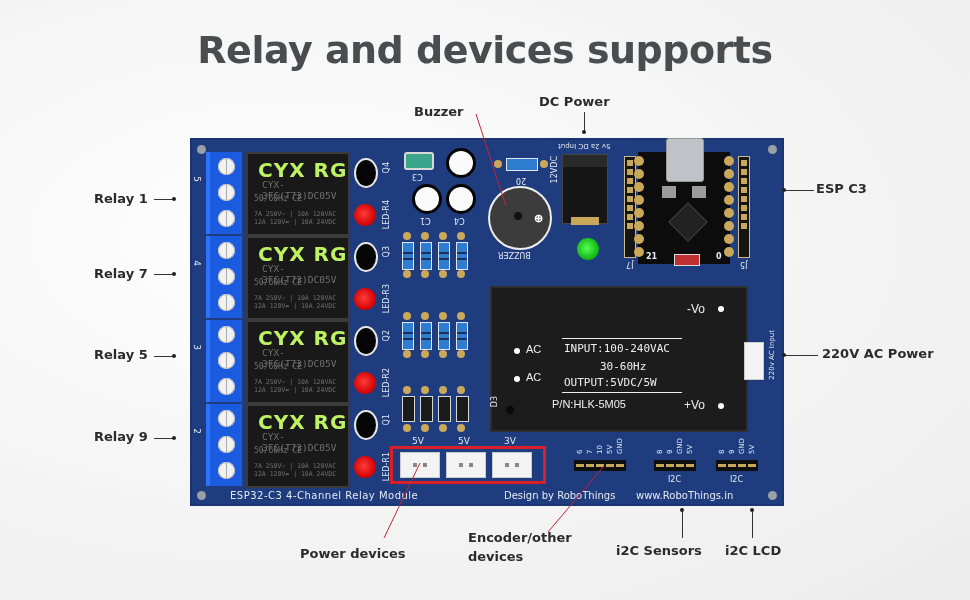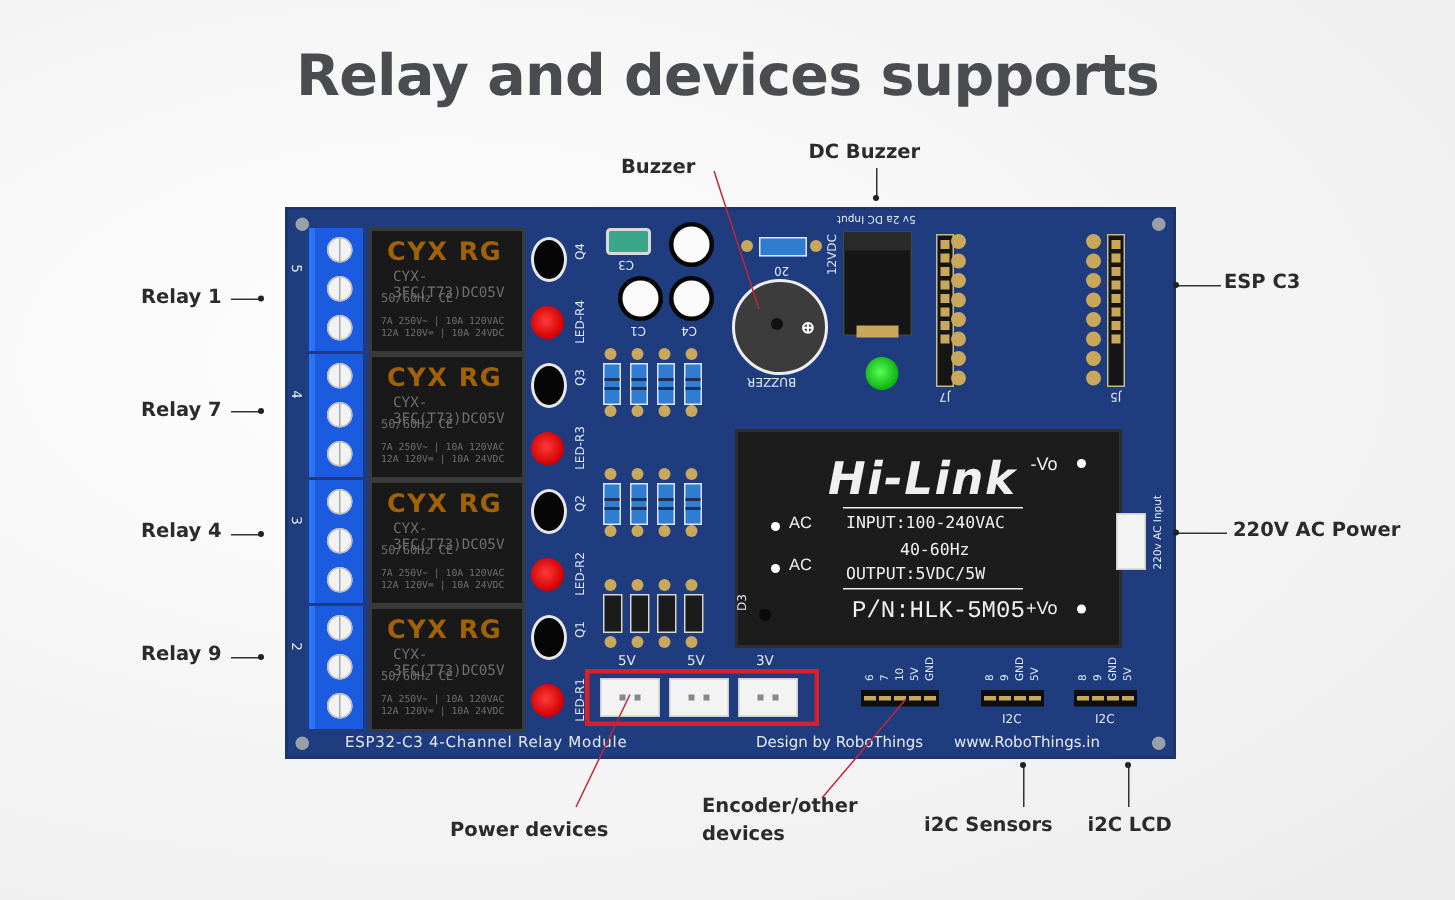--- a/index.html
+++ b/index.html
@@ -14,21 +14,21 @@
   .board{position:absolute;left:190px;top:138px;width:594px;height:368px;background:#1e3c7e;
     box-shadow:inset 0 0 0 2px #1a3570;}
   .hole{position:absolute;width:9px;height:9px;border-radius:50%;background:#9aa0a8;}
   .abs{position:absolute;}
   .term{position:absolute;left:16px;width:32px;height:82px;background:#1a5be0;border-left:4px solid #2b72ff;}
   .screw{position:absolute;left:8px;width:17px;height:17px;border-radius:50%;background:#f2f2f2;
     box-shadow:inset 0 0 0 1px #bbb;}
   .screw:after{content:"";position:absolute;left:8px;top:1px;width:1px;height:15px;background:#aaa;}
   .relay{position:absolute;left:56px;width:100px;height:80px;background:#191919;border:2px solid #3a3a3a;
     color:#6f6f6f;font-family:"DejaVu Sans Mono",monospace;border-radius:2px;}
-  .relay .r1{position:absolute;left:10px;top:4px;font-family:"DejaVu Sans",sans-serif;font-weight:bold;font-size:17px;color:#a16207;letter-spacing:1px;}
+  .relay .r1{position:absolute;left:10px;top:4px;font-family:"DejaVu Sans",sans-serif;font-weight:bold;font-size:20px;color:#bef264;letter-spacing:1px;}
   .relay .r2{position:absolute;left:14px;top:25px;font-size:9.5px;}
   .relay .r3{position:absolute;left:6px;top:40px;font-size:8px;}
   .relay .r4{position:absolute;left:6px;top:56px;font-size:6.5px;line-height:8px;}
   .trans{position:absolute;left:164px;width:20px;height:26px;border-radius:50% 50% 50% 50%;background:#060606;border:2px solid #e6e6e6;}
   .led-red{position:absolute;left:164px;width:22px;height:22px;border-radius:50%;background:radial-gradient(circle at 45% 45%,#ff3a3a,#d00000 70%,#a00000);}
   .silk{position:absolute;color:#e6e9f2;font-family:"DejaVu Sans",sans-serif;font-size:8px;}
   .vert{writing-mode:vertical-rl;}
   .res{position:absolute;width:10px;height:26px;background:#2f7dd0;border:1px solid #dfe6f3;}
   .res:before,.res:after{content:"";position:absolute;left:0;width:10px;height:2px;background:#1a2f5a;}
   .res:before{top:9px}.res:after{top:15px}
@@ -205,20 +205,29 @@
       <span></span>
       <span></span>
       <span></span>
       <span></span>
       <span></span>
       <span></span>
       <span></span>
       <span></span>
     </div>
   <div class="silk" style="left:436px;top:122px;transform:rotate(180deg)">J7</div>
+  <div class="abs" style="left:448px;top:14px;width:92px;height:112px;background:#0c0c0c;">
+    <div class="abs" style="left:28px;top:-14px;width:36px;height:42px;background:#bfc3c8;border-radius:3px;border:1px solid #999;"></div>
+    <div class="abs" style="left:24px;top:34px;width:14px;height:12px;background:#9a9a9a;"></div>
+    <div class="abs" style="left:54px;top:34px;width:14px;height:12px;background:#9a9a9a;"></div>
+    <div class="abs" style="left:36px;top:56px;width:26px;height:26px;background:#222;transform:rotate(45deg);border:1px solid #444;"></div>
+    <div class="silk" style="left:8px;top:100px;font-weight:bold;">21</div>
+    <div class="silk" style="left:78px;top:100px;font-weight:bold;">0</div>
+    <div class="abs" style="left:36px;top:102px;width:24px;height:10px;background:#c03030;border:1px solid #ddd;"></div>
+  </div>
   <div id="espPads">
       <div class="pad" style="left:444px;top:18px;width:10px;height:10px;"></div>
       <div class="pad" style="left:534px;top:18px;width:10px;height:10px;"></div>
       <div class="pad" style="left:444px;top:31px;width:10px;height:10px;"></div>
       <div class="pad" style="left:534px;top:31px;width:10px;height:10px;"></div>
       <div class="pad" style="left:444px;top:44px;width:10px;height:10px;"></div>
       <div class="pad" style="left:534px;top:44px;width:10px;height:10px;"></div>
       <div class="pad" style="left:444px;top:57px;width:10px;height:10px;"></div>
       <div class="pad" style="left:534px;top:57px;width:10px;height:10px;"></div>
       <div class="pad" style="left:444px;top:70px;width:10px;height:10px;"></div>
@@ -236,33 +245,32 @@
       <span></span>
       <span></span>
       <span></span>
       <span></span>
       <span></span>
       <span></span>
     </div>
   <div class="silk" style="left:550px;top:122px;transform:rotate(180deg)">J5</div>
 
   <div class="hilink">
-    <div class="abs" style="left:60px;top:14px;font-family:'DejaVu Sans',sans-serif;font-weight:bold;font-style:italic;font-size:30px;letter-spacing:1px;">Hi-Link</div>
     <div class="abs" style="left:195px;top:14px;font-size:12px;">-Vo</div>
     <div class="abs" style="left:226px;top:18px;width:6px;height:6px;border-radius:50%;background:#fff;"></div>
     <div class="abs" style="left:22px;top:60px;width:6px;height:6px;border-radius:50%;background:#fff;"></div>
     <div class="abs" style="left:34px;top:55px;font-size:11px;">AC</div>
     <div class="abs" style="left:22px;top:88px;width:6px;height:6px;border-radius:50%;background:#fff;"></div>
     <div class="abs" style="left:34px;top:83px;font-size:11px;">AC</div>
     <div class="abs" style="left:70px;top:50px;width:120px;height:1px;background:#eee;"></div>
     <div class="abs" style="left:72px;top:54px;font-family:'DejaVu Sans Mono',monospace;font-size:11px;">INPUT:100-240VAC</div>
-    <div class="abs" style="left:108px;top:72px;font-family:'DejaVu Sans Mono',monospace;font-size:11px;">40-60Hz</div>
+    <div class="abs" style="left:108px;top:72px;font-family:'DejaVu Sans Mono',monospace;font-size:11px;">30-60Hz</div>
     <div class="abs" style="left:72px;top:88px;font-family:'DejaVu Sans Mono',monospace;font-size:11px;">OUTPUT:5VDC/5W</div>
     <div class="abs" style="left:70px;top:104px;width:120px;height:1px;background:#eee;"></div>
-    <div class="abs" style="left:76px;top:110px;font-family:Liberation Mono, monospace;font-size:16px;">P/N:HLK-5M05</div>
+    <div class="abs" style="left:60px;top:110px;font-family:Liberation Sans, sans-serif;font-size:11px;">P/N:HLK-5M05</div>
     <div class="abs" style="left:192px;top:110px;font-size:12px;">+Vo</div>
     <div class="abs" style="left:226px;top:115px;width:6px;height:6px;border-radius:50%;background:#fff;"></div>
     <div class="abs" style="left:14px;top:118px;width:8px;height:8px;border-radius:50%;background:#0a0a0a;"></div>
   </div>
   <div class="silk vert" style="left:300px;top:258px;transform:rotate(180deg)">D3</div>
 
   <div class="jst" style="left:554px;top:204px;width:18px;height:36px;"></div>
   <div class="silk vert" style="left:578px;top:192px;transform:rotate(180deg);font-size:7px;">220v AC Input</div>
 
   <div class="abs" style="left:200px;top:308px;width:156px;height:38px;border:3px solid #d9202a;box-sizing:border-box;"></div>
@@ -331,34 +339,34 @@
   <div class="silk" style="left:314px;top:352px;font-size:10px;">Design by RoboThings</div>
   <div class="silk" style="left:446px;top:352px;font-size:10px;">www.RoboThings.in</div>
 </div>
 
 <div class="lbl" style="left:94px;top:191px">Relay 1</div>
 <div class="ldr" style="left:154px;top:199px;width:20px;height:1px"></div>
 <div class="dot" style="left:172px;top:197px"></div>
 <div class="lbl" style="left:94px;top:266px">Relay 7</div>
 <div class="ldr" style="left:154px;top:274px;width:20px;height:1px"></div>
 <div class="dot" style="left:172px;top:272px"></div>
-<div class="lbl" style="left:94px;top:347px">Relay 4</div>
+<div class="lbl" style="left:94px;top:347px">Relay 5</div>
 <div class="ldr" style="left:154px;top:356px;width:20px;height:1px"></div>
 <div class="dot" style="left:172px;top:354px"></div>
 <div class="lbl" style="left:94px;top:429px">Relay 9</div>
 <div class="ldr" style="left:154px;top:438px;width:20px;height:1px"></div>
 <div class="dot" style="left:172px;top:436px"></div>
 
 <div class="lbl" style="left:414px;top:104px">Buzzer</div>
 <svg class="abs" style="left:0;top:0" width="970" height="600">
   <line x1="476" y1="114" x2="506" y2="206" stroke="#c0283a" stroke-width="1"></line>
   <line x1="420" y1="463" x2="384" y2="538" stroke="#c0283a" stroke-width="1"></line>
   <line x1="604" y1="466" x2="548" y2="532" stroke="#c0283a" stroke-width="1"></line>
 </svg>
-<div class="lbl" style="left:539px;top:94px">DC Buzzer</div>
+<div class="lbl" style="left:539px;top:94px">DC Power</div>
 <div class="ldr" style="left:584px;top:112px;width:1px;height:20px"></div>
 <div class="dot" style="left:582px;top:130px"></div>
 
 <div class="lbl" style="left:816px;top:181px">ESP C3</div>
 <div class="ldr" style="left:784px;top:190px;width:30px;height:1px"></div>
 <div class="dot" style="left:782px;top:188px"></div>
 <div class="lbl" style="left:822px;top:346px">220V AC Power</div>
 <div class="ldr" style="left:784px;top:355px;width:34px;height:1px"></div>
 <div class="dot" style="left:782px;top:353px"></div>
 

